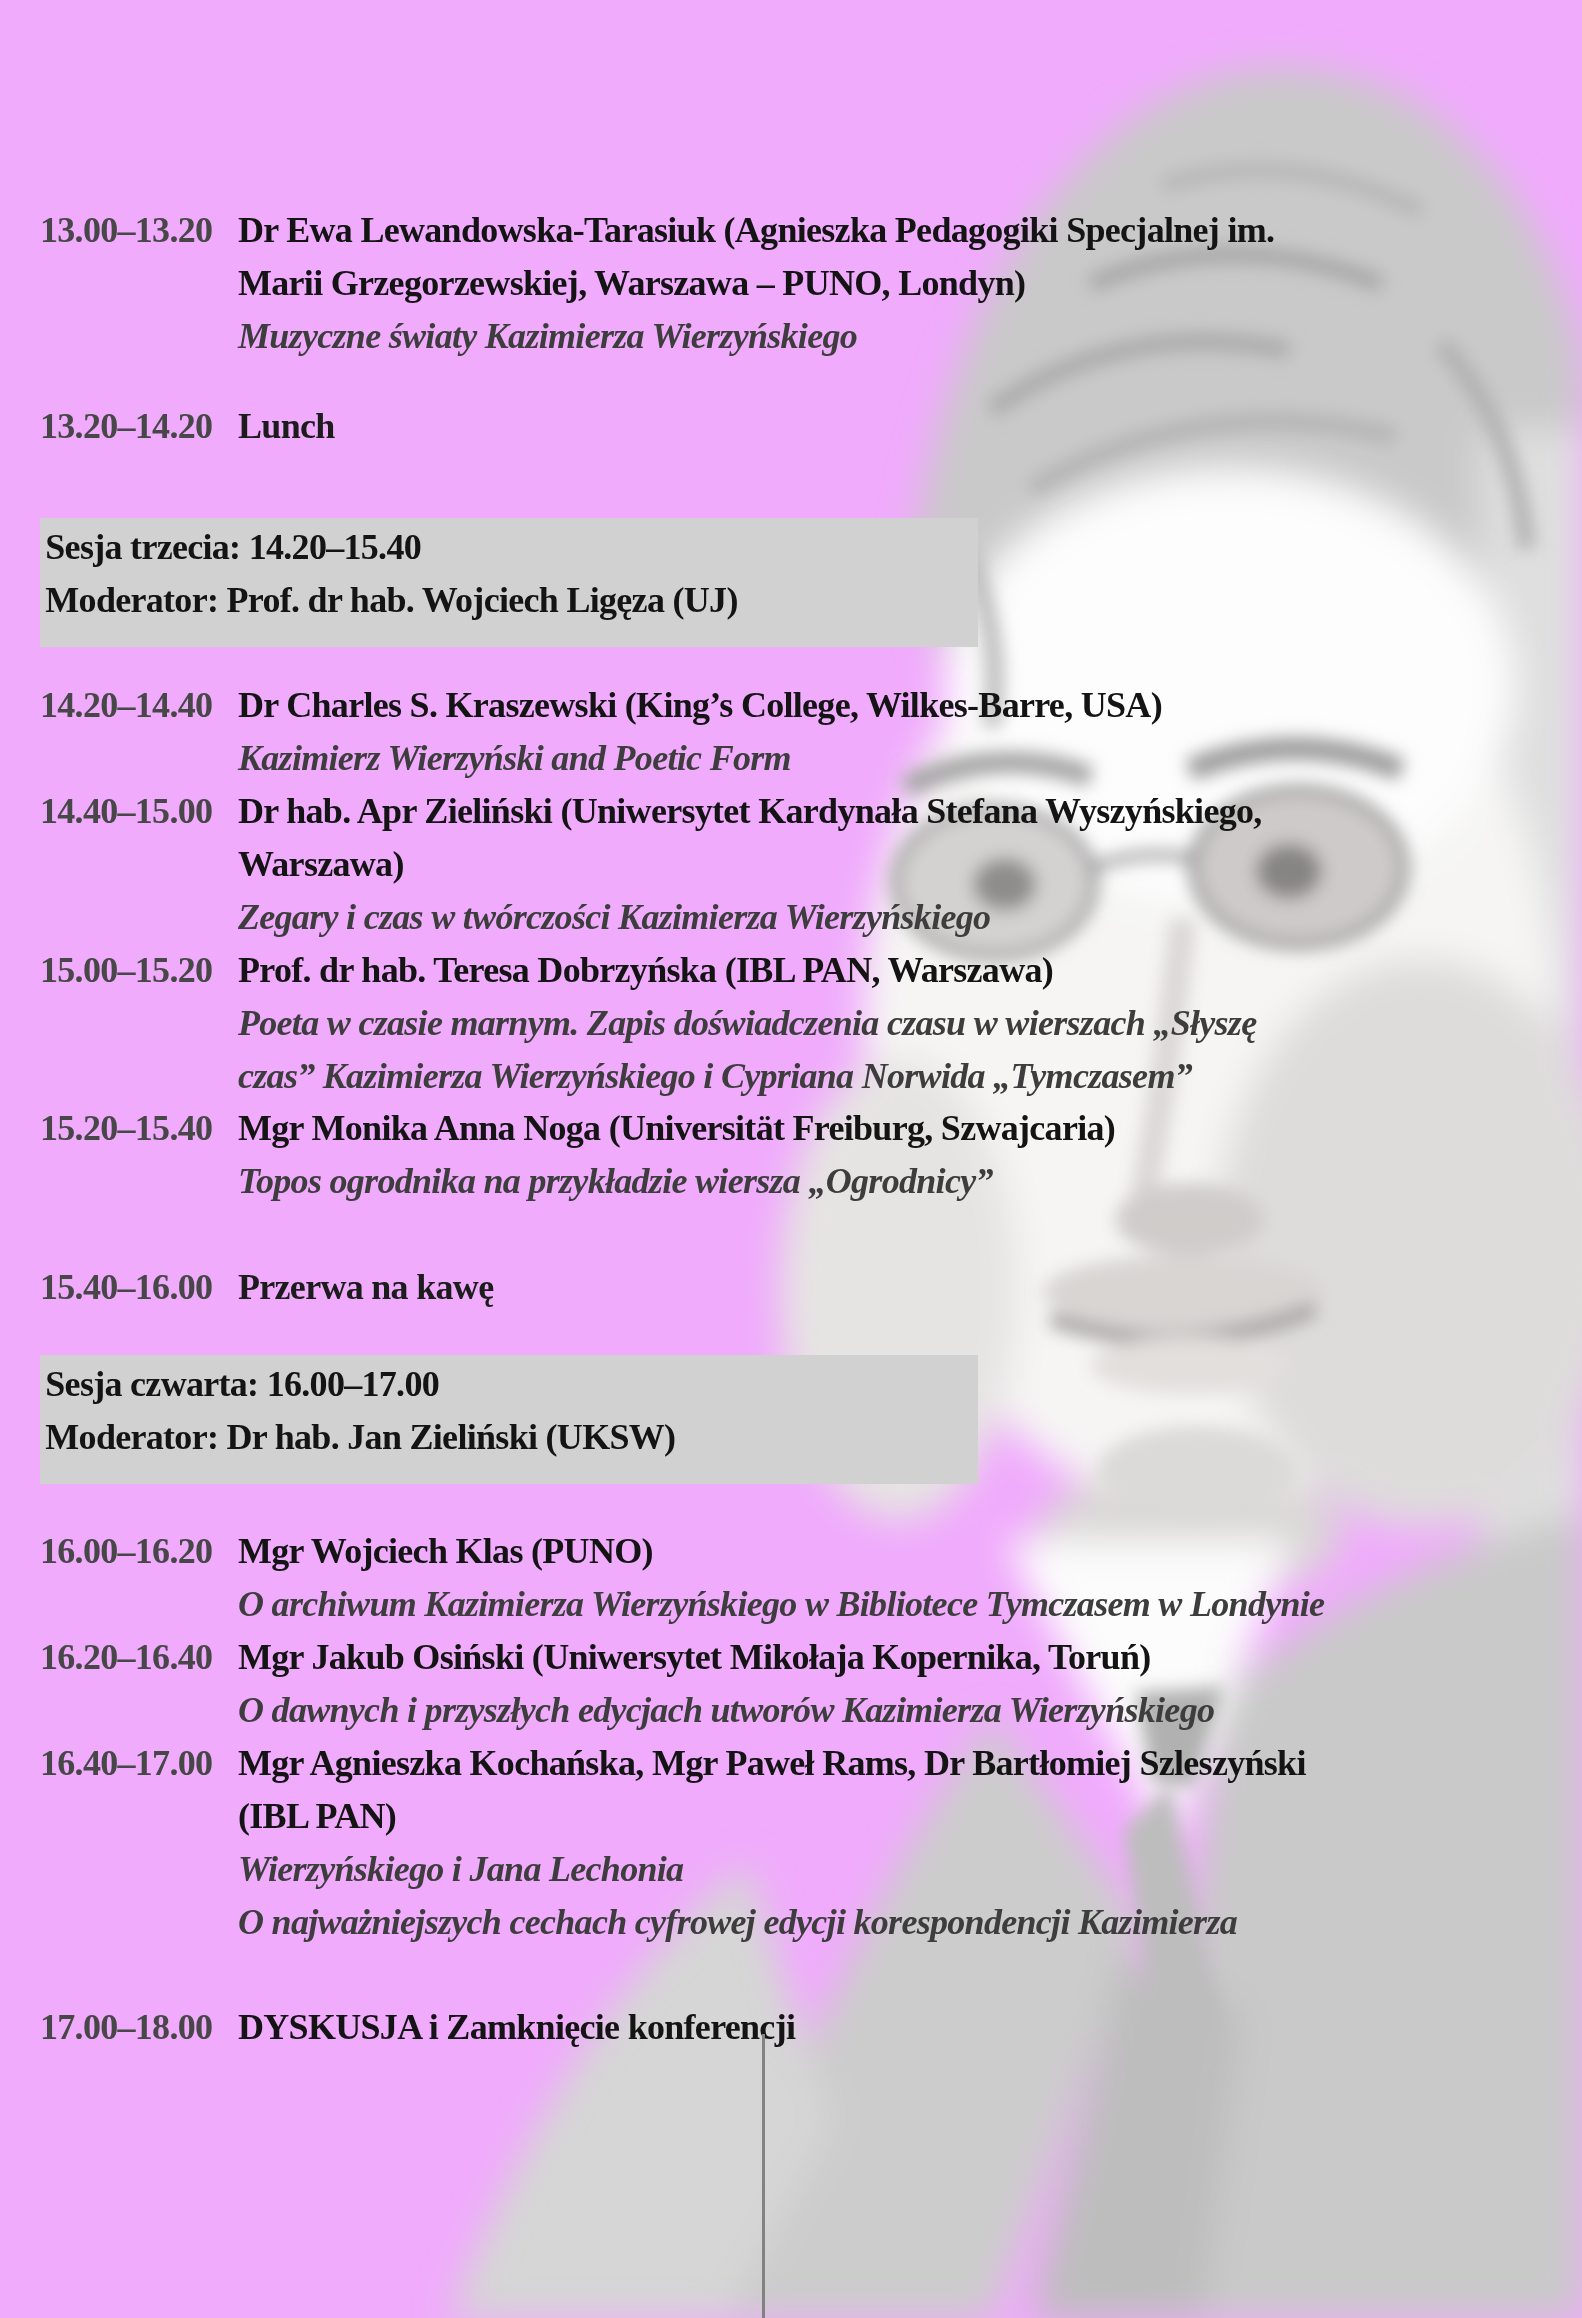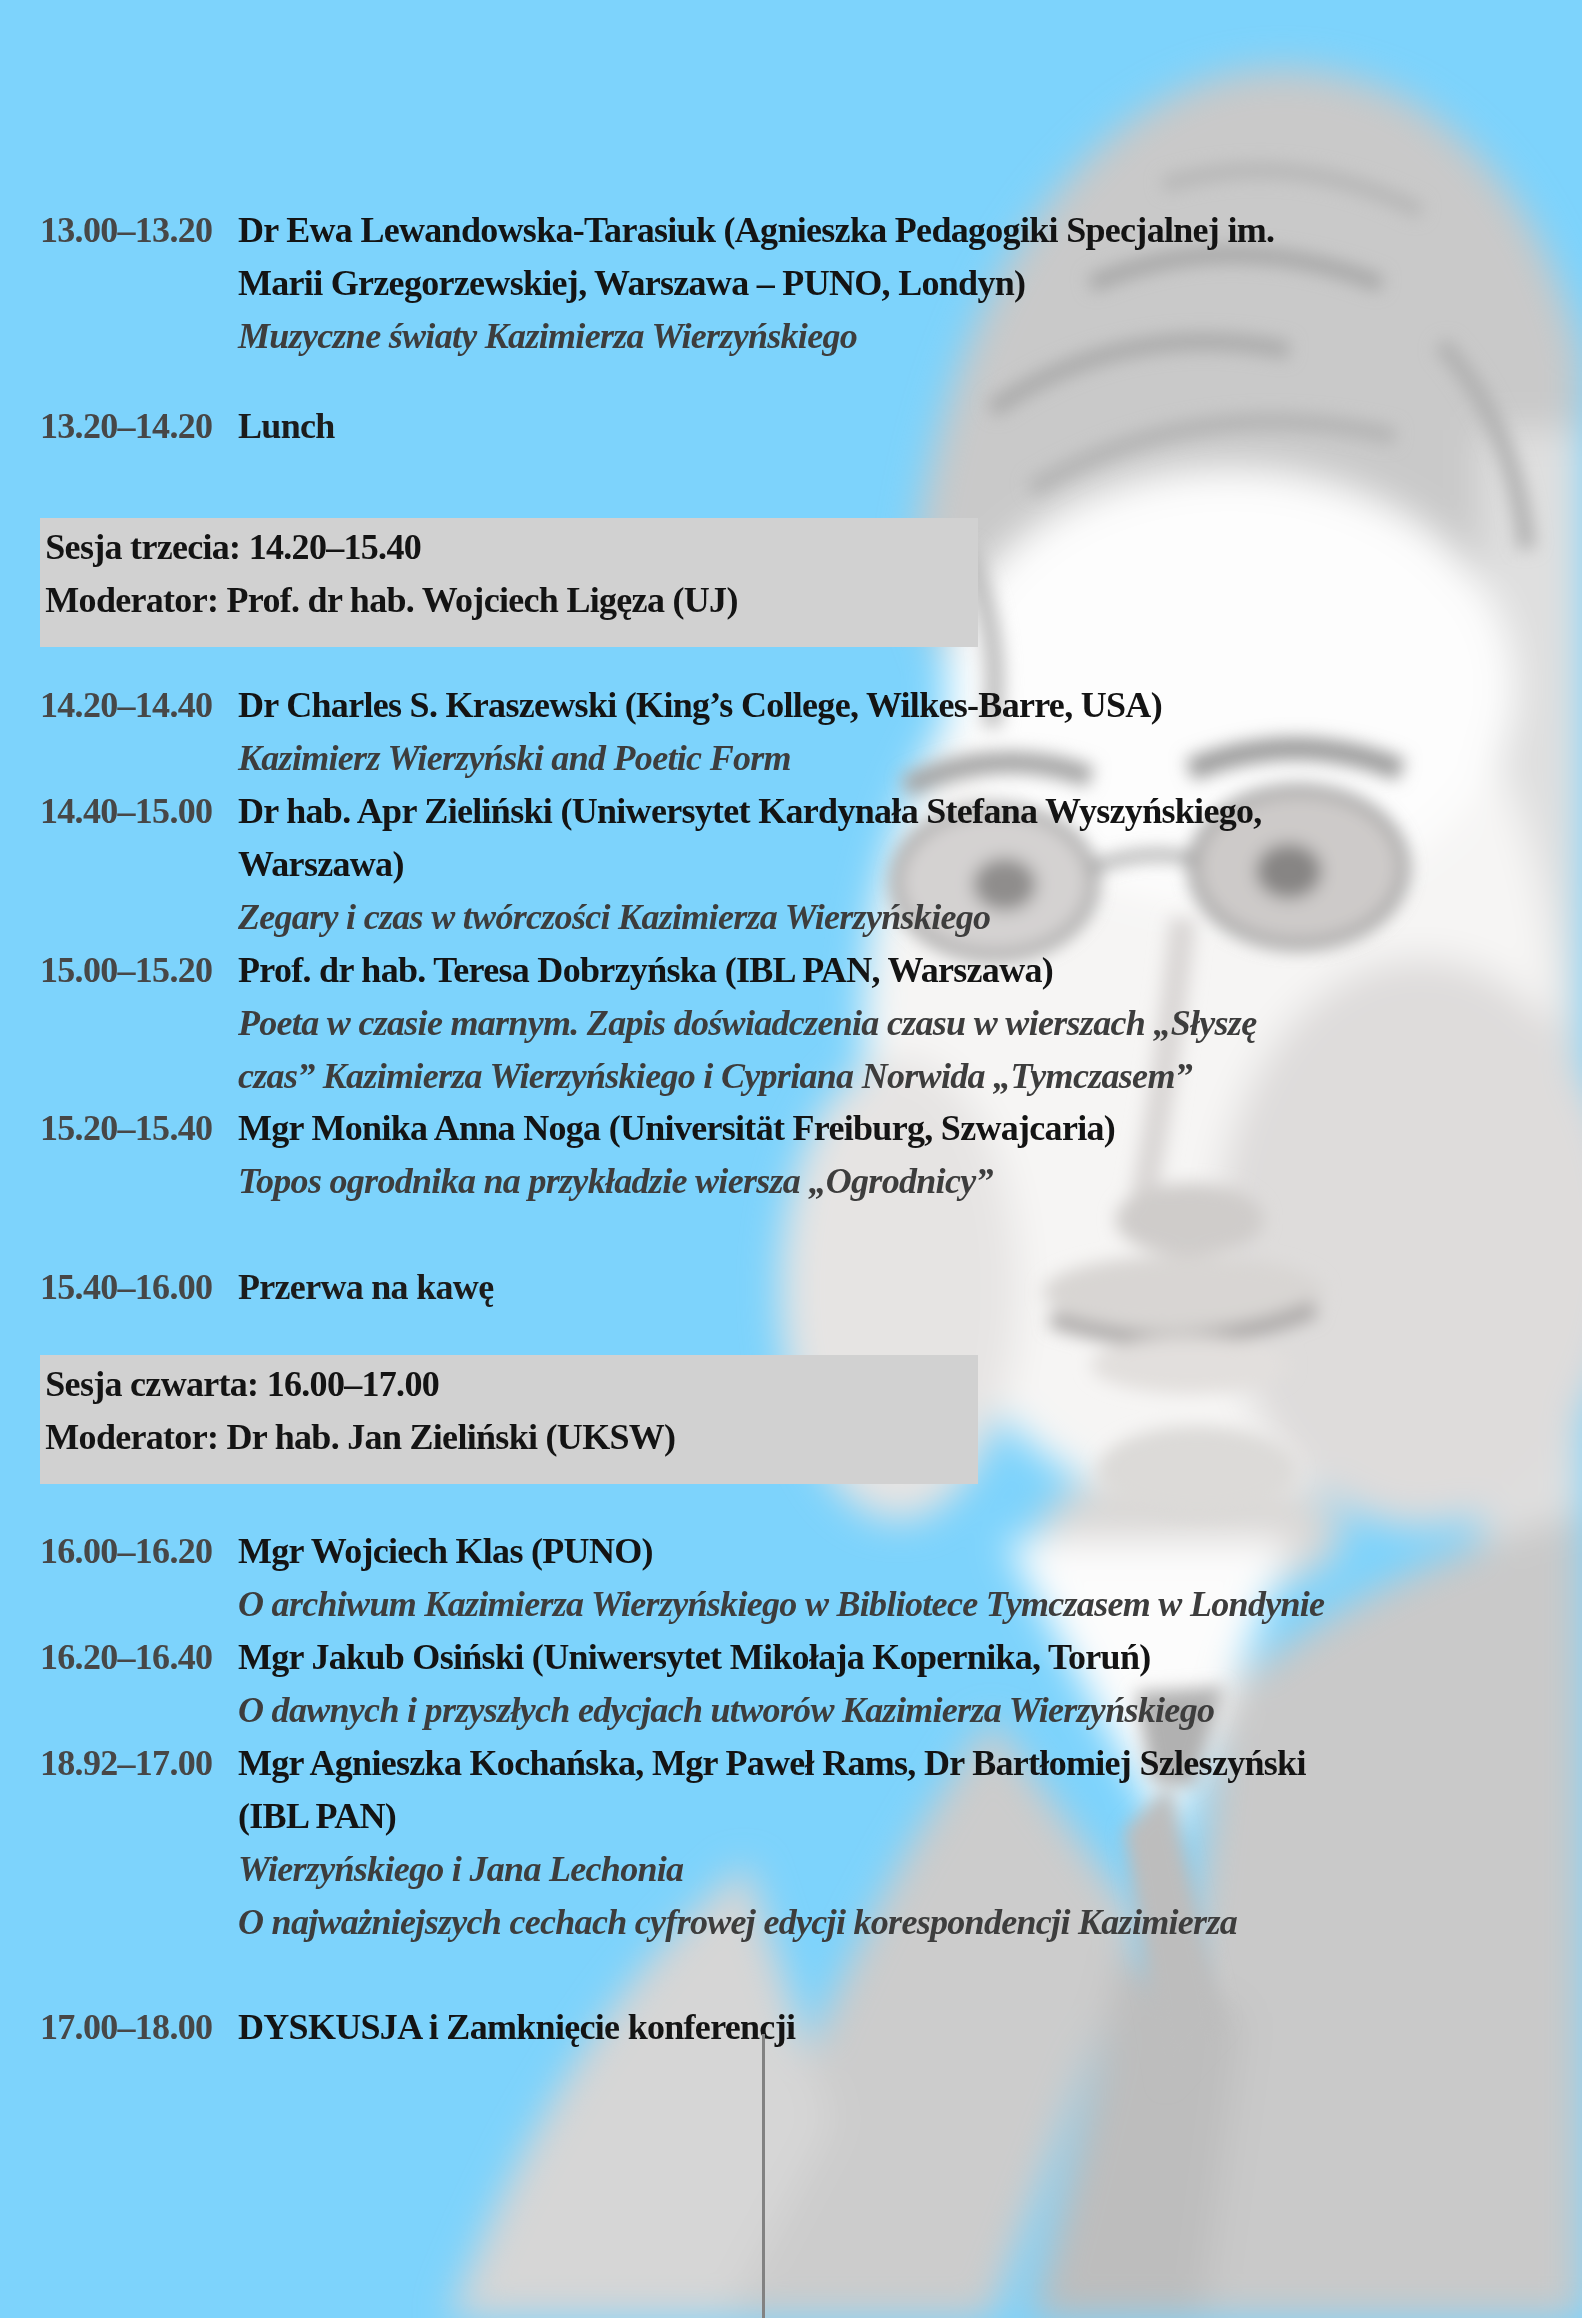--- a/index.html
+++ b/index.html
@@ -1,20 +1,20 @@
 <!DOCTYPE html>
 <html style="font-size:10.6px"><head>
 <meta charset="utf-8">
 <style>
   html, body { margin:0; padding:0; background:#ffffff; }
   #page {
     position: relative;
     width: 1583px;
     height: 2319px;
-    background: #7dd3fc;
+    background: #f0abfc;
     overflow: hidden;
     font-family: "Liberation Serif", "DejaVu Serif", serif;
     font-size: 36px;
     letter-spacing: -0.7px;
     color: #1a1a1a;
   }
   #portrait {
     position: absolute;
     inset: 0;
     z-index: 0;
@@ -208,21 +208,21 @@
 
   <div class="entry" style="top:1631px">
     <div class="time line">16.20–16.40</div>
     <div class="content">
       <div class="line speaker">Mgr Jakub Osiński (Uniwersytet Mikołaja Kopernika, Toruń)</div>
       <div class="line title">O dawnych i przyszłych edycjach utworów Kazimierza Wierzyńskiego</div>
     </div>
   </div>
 
   <div class="entry" style="top:1737px">
-    <div class="time line">18.92–17.00</div>
+    <div class="time line">16.40–17.00</div>
     <div class="content">
       <div class="line speaker">Mgr Agnieszka Kochańska, Mgr Paweł Rams, Dr Bartłomiej Szleszyński</div>
       <div class="line speaker">(IBL PAN)</div>
       <div class="line title">Wierzyńskiego i Jana Lechonia</div>
       <div class="line title">O najważniejszych cechach cyfrowej edycji korespondencji Kazimierza</div>
     </div>
   </div>
 
   <div class="entry" style="top:2001px">
     <div class="time line">17.00–18.00</div>

